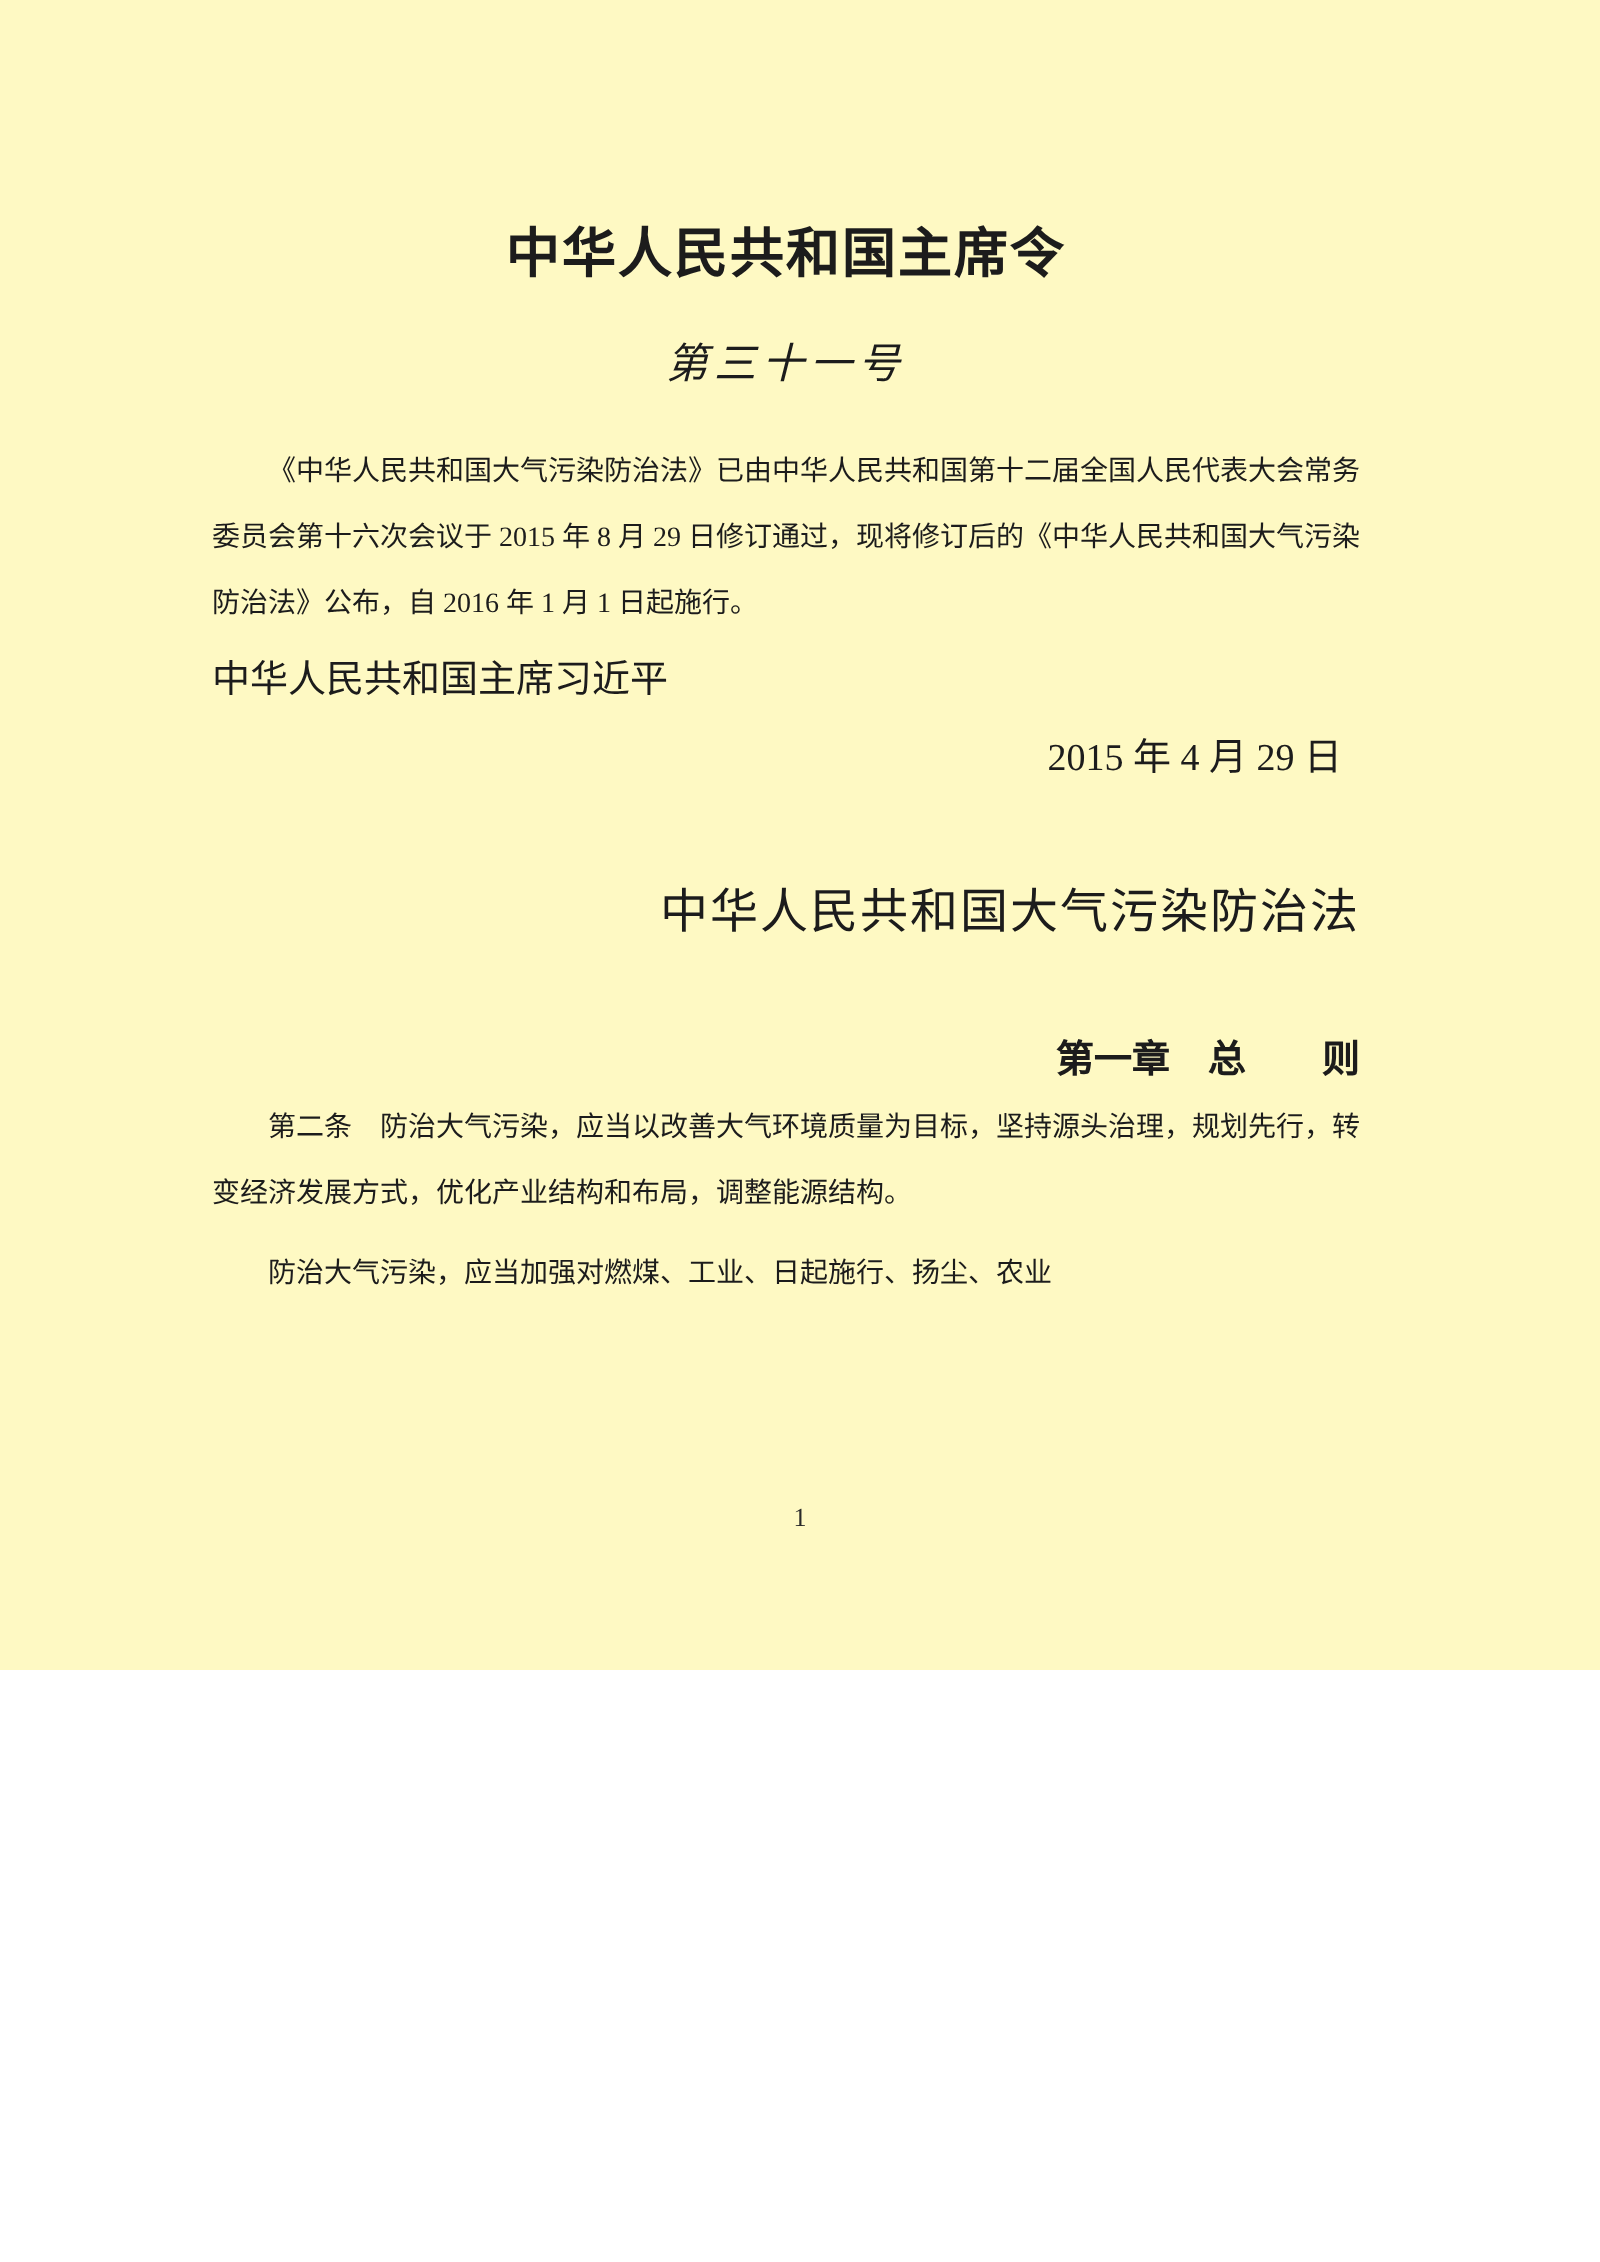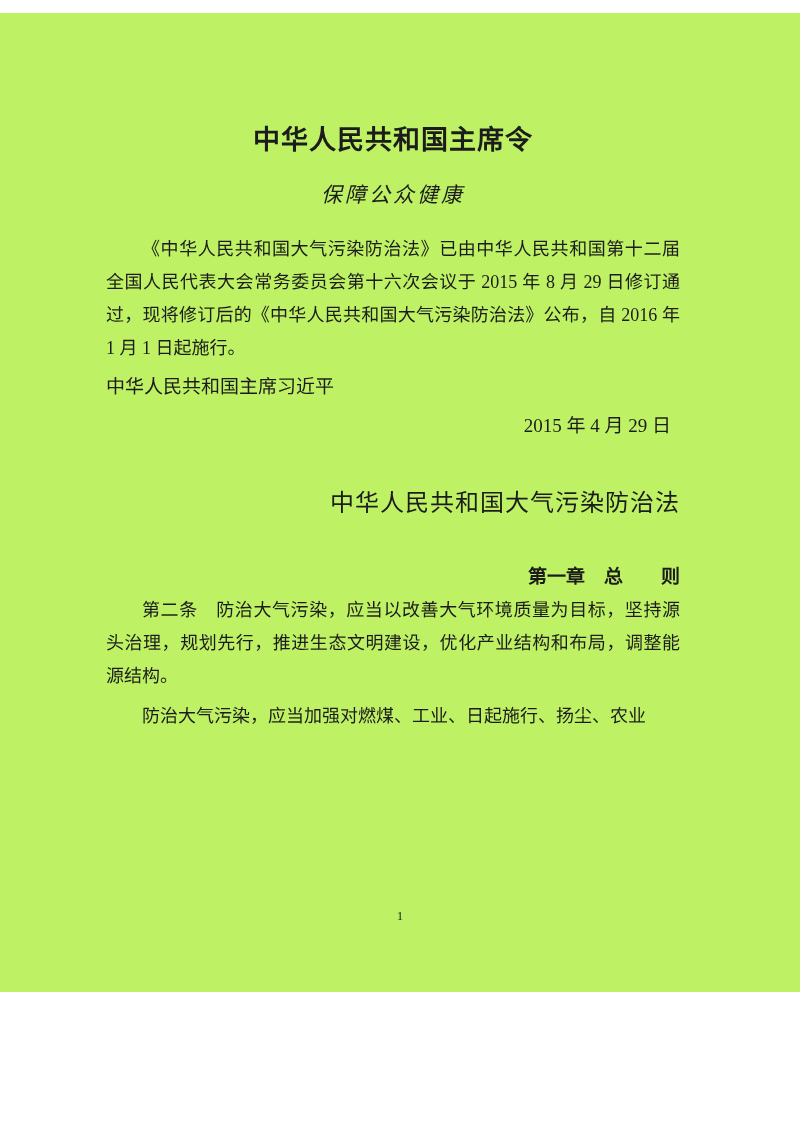--- a/index.html
+++ b/index.html
@@ -4,23 +4,23 @@
 <title>中华人民共和国主席令</title>
 <style>
   html, body {
     margin: 0;
     padding: 0;
     background: #ffffff;
   }
   .page {
     position: relative;
     width: 800px;
-    height: 979px;
-    margin: 13px auto;
-    background: #bef264;
+    height: 835px;
+    margin: 0 auto;
+    background: #fef9c3;
     box-sizing: border-box;
     padding: 108px 120px 0 106px;
     font-family: "Liberation Serif", "DejaVu Serif", serif;
     color: #1c1c1c;
     overflow: hidden;
   }
   .decree-title {
     margin: 0;
     text-align: center;
     font-size: 27px;
@@ -31,21 +31,21 @@
   .decree-number {
     margin-top: 22px;
     text-align: center;
     font-size: 21px;
     line-height: 28px;
     font-style: italic;
     letter-spacing: 3px;
   }
   .body-para {
     margin: 24px 0 0 0;
-    font-size: 18px;
+    font-size: 14px;
     line-height: 33px;
     text-align: justify;
     text-justify: inter-ideograph;
   }
   .indent {
     text-indent: 2em;
   }
   .decree-sign {
     margin-top: 5px;
     text-align: left;
@@ -94,33 +94,33 @@
     color: #2a2a2a;
   }
 </style>
 </head>
 <body>
 
 <div class="page">
 
   <h1 class="decree-title">中华人民共和国主席令</h1>
 
-  <div class="decree-number">保障公众健康</div>
+  <div class="decree-number">第三十一号</div>
 
   <p class="body-para indent">《中华人民共和国大气污染防治法》已由中华人民共和国第十二届全国人民代表大会常务委员会第十六次会议于 2015 年 8 月 29 日修订通过，现将修订后的《中华人民共和国大气污染防治法》公布，自 2016 年 1 月 1 日起施行。</p>
 
   <div class="decree-sign">中华人民共和国主席习近平</div>
 
   <div class="decree-date">2015 年 4 月 29 日</div>
 
   <h2 class="law-title">中华人民共和国大气污染防治法</h2>
 
 
   <h3 class="chapter-heading">第一章　总　　则</h3>
 
 
-  <p class="body-para indent article-follow">第二条　防治大气污染，应当以改善大气环境质量为目标，坚持源头治理，规划先行，推进生态文明建设，优化产业结构和布局，调整能源结构。</p>
+  <p class="body-para indent article-follow">第二条　防治大气污染，应当以改善大气环境质量为目标，坚持源头治理，规划先行，转变经济发展方式，优化产业结构和布局，调整能源结构。</p>
 
   <p class="body-para indent article-follow">防治大气污染，应当加强对燃煤、工业、日起施行、扬尘、农业</p>
 
   <div class="page-number">1</div>
 
 </div>
 
 </body></html>

